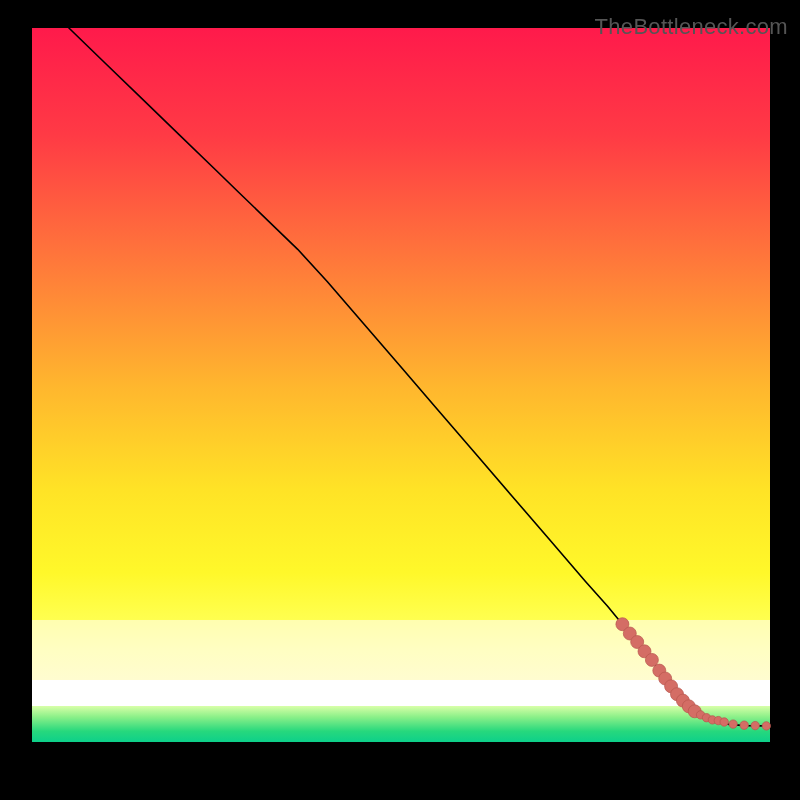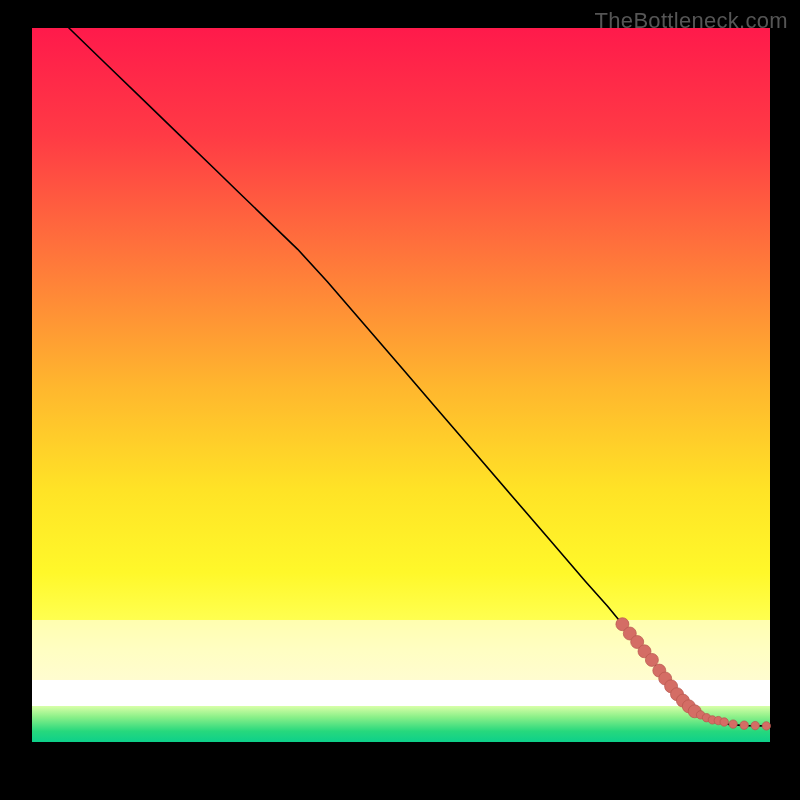--- a/index.html
+++ b/index.html
@@ -12,21 +12,21 @@
     font-family: Arial, Helvetica, sans-serif;
   }
   .stage {
     position: relative;
     width: 800px;
     height: 800px;
     background: #000;
   }
   .watermark {
     position: absolute;
-    top: 8px;
+    top: 14px;
     right: 12px;
     color: #555;
     font-size: 22px;
     font-weight: 500;
     letter-spacing: 0.3px;
     z-index: 5;
     pointer-events: none;
   }
   svg.plot {
     position: absolute;

